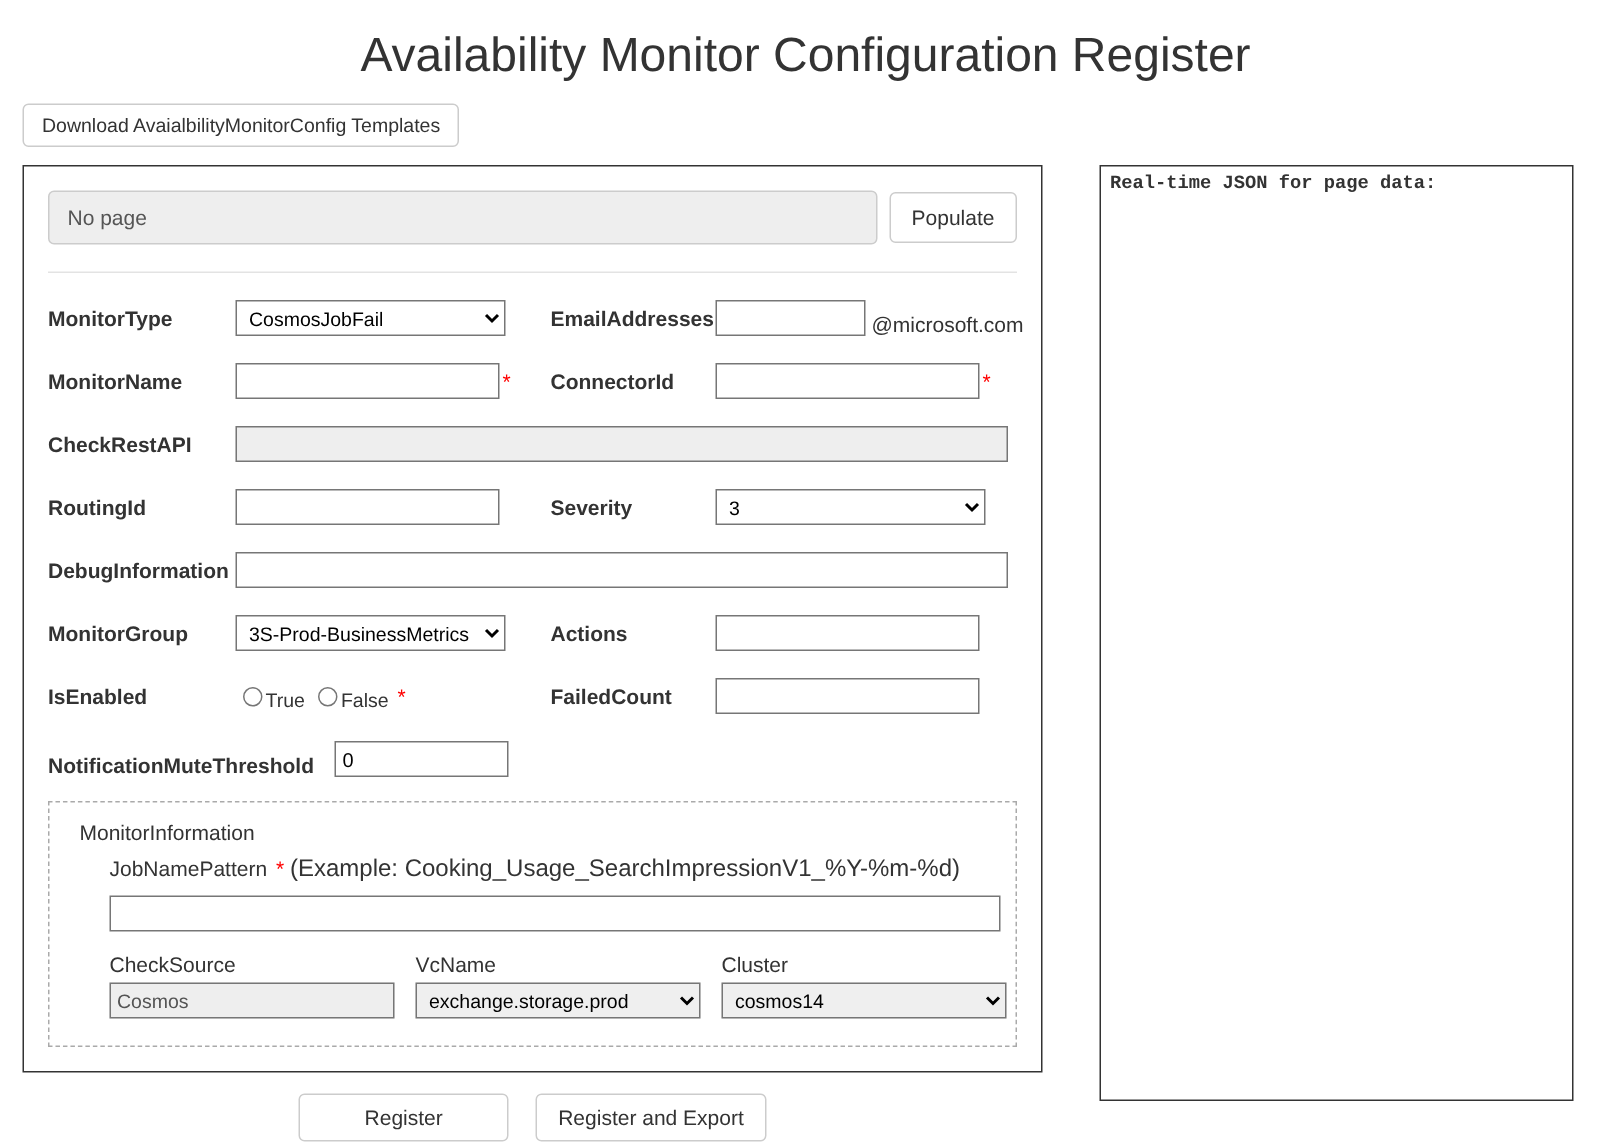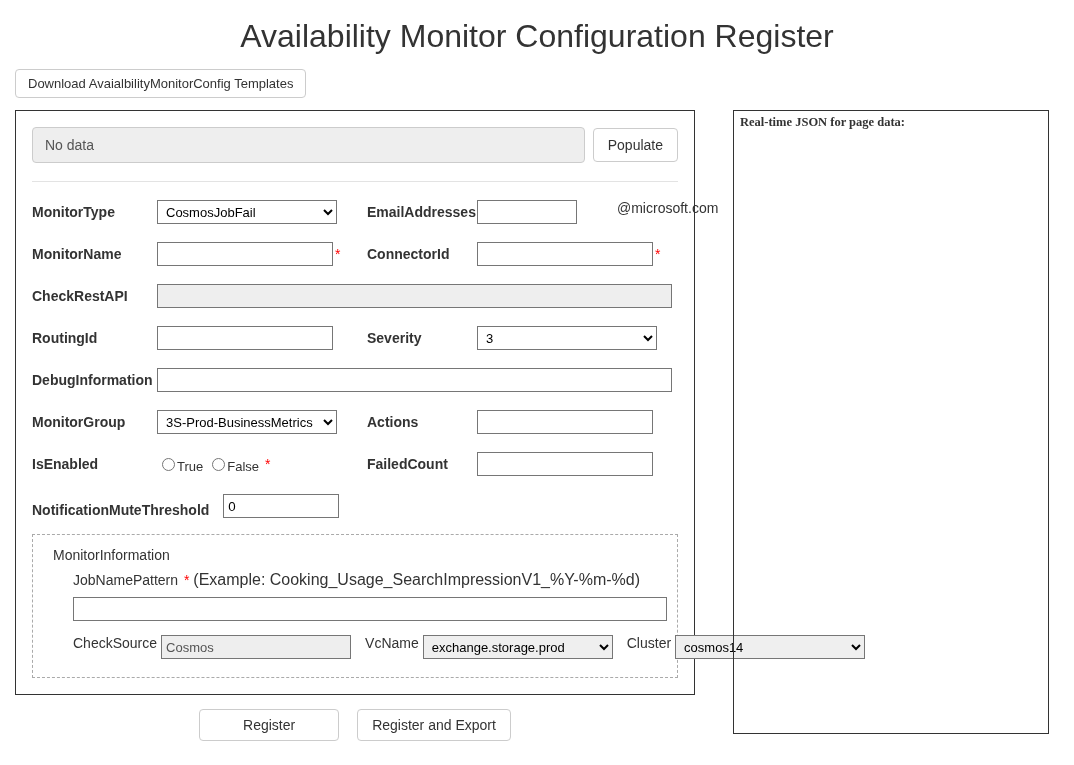--- a/index.html
+++ b/index.html
@@ -127,21 +127,21 @@
   .job-pattern-input {
     width: 594px;
     margin-top: 8px;
   }
   .fs-cols {
     display: flex;
     gap: 14px;
     margin-top: 14px;
     margin-left: 20px;
   }
-  .fs-cols .col { display: flex; flex-direction: row; gap: 4px; }
+  .fs-cols .col { display: flex; flex-direction: column; gap: 4px; }
   .fs-cols .col span { font-size: 14px; }
   .fs-cols .col input, .fs-cols .col select { width: 190px; }
 
   .action-row {
     display: flex;
     gap: 18px;
     justify-content: center;
     margin-top: 14px;
     width: 680px;
   }
@@ -154,53 +154,53 @@
     font-size: 14px;
     cursor: pointer;
     color: #333;
   }
 
   .right-panel {
     border: 1px solid #333;
     width: 316px;
     height: 624px;
     padding: 4px 6px;
-    font-family: Liberation Serif, serif;
+    font-family: Liberation Mono, monospace;
     font-size: 12.5px;
     font-weight: 700;
     overflow: auto;
   }
 </style>
 </head>
 <body>
 
 
 
 <h1 class="page-title">Availability Monitor Configuration Register</h1>
 
 <button class="download-btn">Download AvaialbilityMonitorConfig Templates</button>
 
 <div class="columns">
   <div>
     <div class="left-panel">
 
       <div class="file-row">
-        <div class="file-box">No data</div>
+        <div class="file-box">No page</div>
         <button class="populate-btn">Populate</button>
       </div>
 
       <div class="form-grid">
 
         <span class="lbl">MonitorType</span>
         <select>
           <option>CosmosJobFail</option>
         </select>
         <span></span>
         <span class="lbl">EmailAddresses</span>
-        <div style="display:flex;align-items:flex-start;grid-column:5/7;gap:36px;">
+        <div style="display:flex;align-items:flex-end;grid-column:5/7;">
           <input type="text" style="width: 100px;" value="">
           <span class="suffix">@microsoft.com</span>
         </div>
 
         <span class="lbl">MonitorName</span>
         <div style="display:flex;align-items:center;">
           <input type="text" style="width: 176px;" value="">
             <span class="req">*</span>
         </div>
         <span></span>

